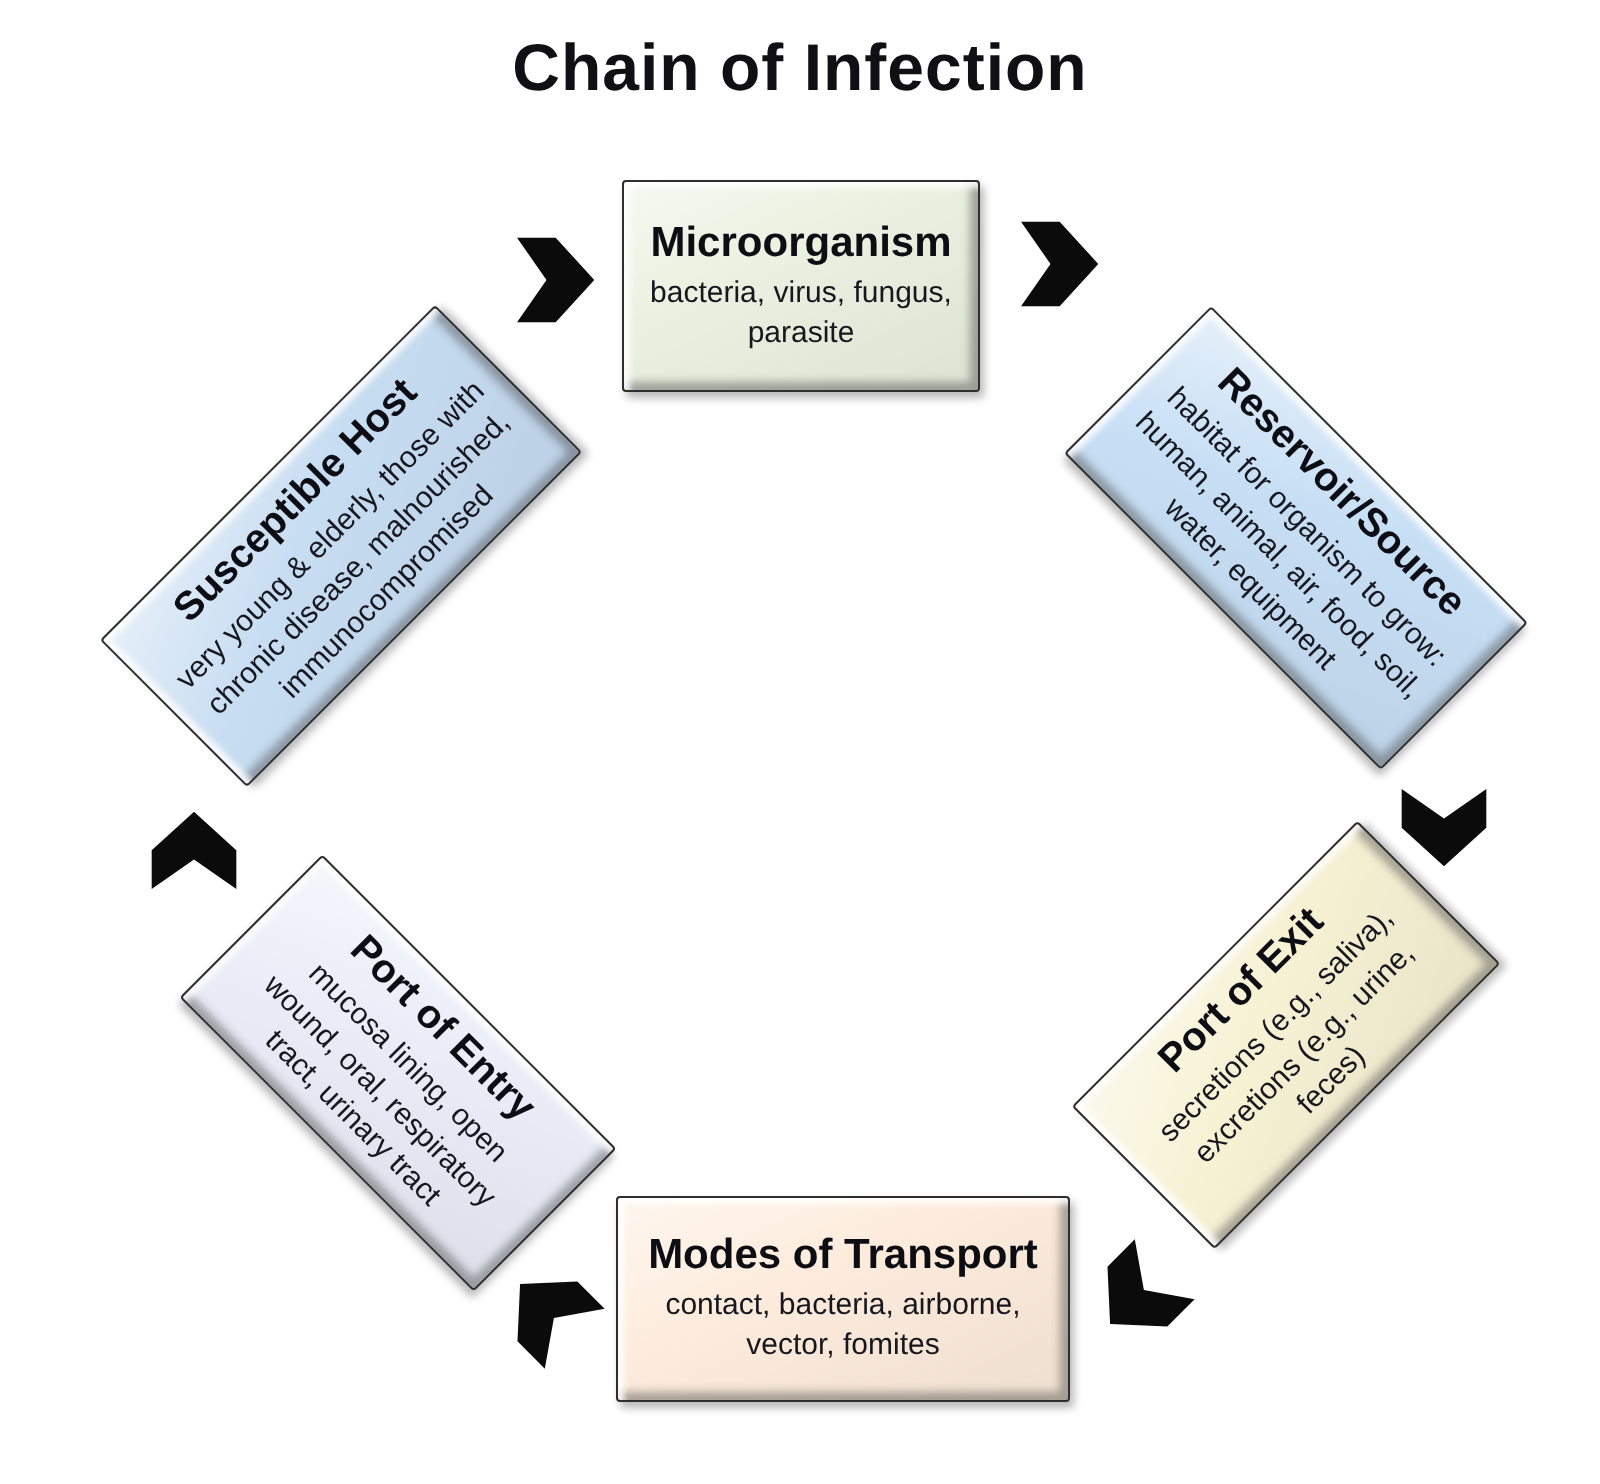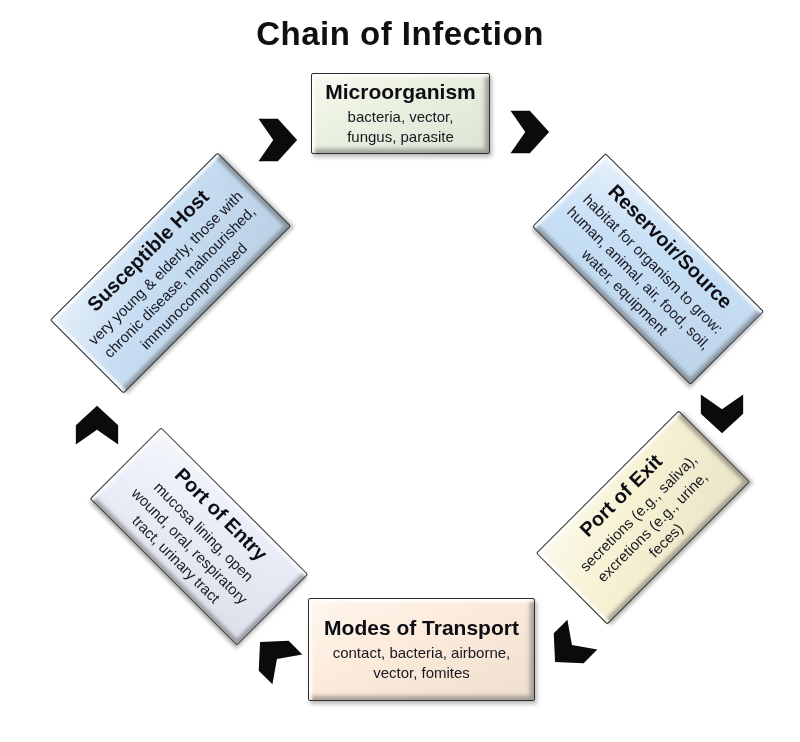--- a/index.html
+++ b/index.html
@@ -64,23 +64,23 @@
   .arrow svg{display:block;width:100%;height:100%;}
   .arrow polygon{fill:currentColor;}
 </style>
 </head>
 <body>
 
 <div class="stage" style="--arrow-color: #0b0b0b;">
 
   <div class="page-title">Chain of Infection</div>
 
-  <div class="node horiz" style="left: 311px; top: 72px; width: 179px; height: 81px; --fill: #ebf1e0;">
+  <div class="node horiz" style="left: 311px; top: 89px; width: 179px; height: 106px; --fill: #ebf1e0;">
     <div class="node-title">Microorganism</div>
-    <div class="node-desc">bacteria, vector, fungus, parasite</div>
+    <div class="node-desc">bacteria, virus, fungus, parasite</div>
   </div>
 
   <div class="node" style="left: 536px; top: 216px; width: 224px; height: 104px; transform: rotate(45deg); --fill: #c7dff5;">
     <div class="node-title">Reservoir/Source</div>
     <div class="node-desc">habitat for organism to grow: human, animal, air, food, soil, water, equipment</div>
   </div>
 
   <div class="node" style="left: 542px; top: 466px; width: 202px; height: 101px; transform: rotate(-45deg); --fill: #f7f2d4;">
     <div class="node-title">Port of Exit</div>
     <div class="node-desc">secretions (e.g., saliva), excretions (e.g., urine, feces)</div>

